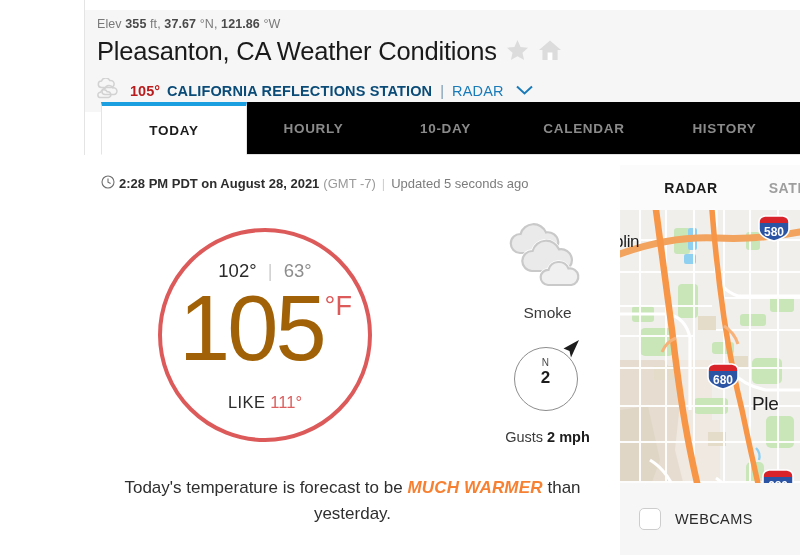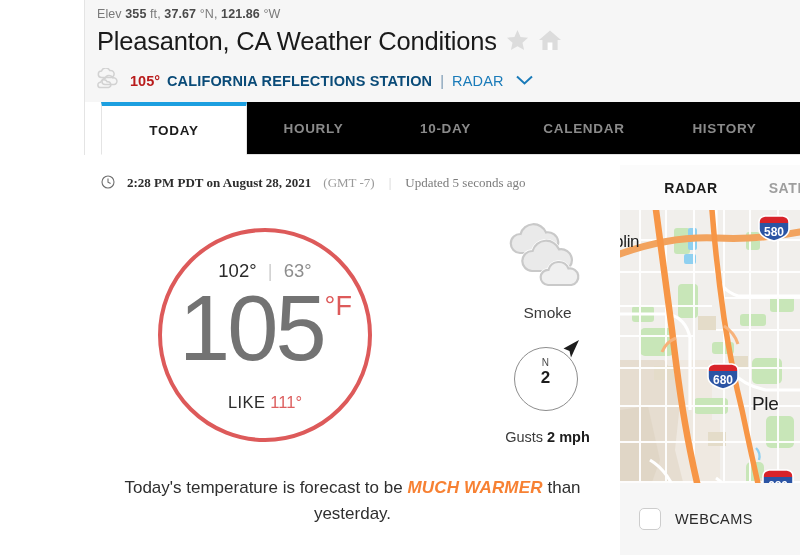--- a/index.html
+++ b/index.html
@@ -5,21 +5,21 @@
   html,body{margin:0;padding:0;}
   body{
     width:800px;height:555px;overflow:hidden;background:#ffffff;
     font-family:"Liberation Sans","DejaVu Sans",sans-serif;
     -webkit-font-smoothing:antialiased;
   }
   .page{position:relative;width:800px;height:555px;}
 
   
   .header-band{
-    position:absolute;left:85px;top:0;width:715px;height:102px;
+    position:absolute;left:85px;top:10px;width:715px;height:102px;
     background:#f6f6f6;box-sizing:border-box;
   }
   .elev{
     position:absolute;left:12px;top:7px;
     font-size:12.5px;color:#7a7a7a;letter-spacing:.1px;white-space:nowrap;
   }
   .elev b{color:#4a4a4a;font-weight:bold;}
   .title-row{
     position:absolute;left:12px;top:27px;display:flex;align-items:center;gap:9px;
   }
@@ -61,22 +61,22 @@
     border-left:1px solid #e4e4e4;border-right:1px solid #e4e4e4;
     border-bottom:1px solid #ffffff;
     position:relative;z-index:3;
   }
 
   
   .main{
     position:absolute;left:85px;top:155px;width:535px;height:400px;background:#fff;
   }
   .timestamp{
-    position:absolute;left:16px;top:20px;display:flex;align-items:flex-start;gap:12px;
-    font-size:13px;white-space:nowrap;font-family:Liberation Serif, serif;
+    position:absolute;left:16px;top:20px;display:flex;align-items:center;gap:4px;
+    font-size:13px;white-space:nowrap;
   }
   .ts-main{color:#2d2d2d;font-weight:bold;}
   .ts-gmt{color:#9a9a9a;font-weight:400;}
   .ts-div{color:#cfcfcf;margin:0 2px;}
   .ts-upd{color:#7c7c7c;font-weight:400;}
 
   
   .temp-circle{
     position:absolute;left:73px;top:73px;width:214px;height:214px;
     border:4px solid #dd5a5a;border-radius:50%;box-sizing:border-box;
@@ -86,21 +86,21 @@
     font-size:18.5px;white-space:nowrap;
   }
   .hi{color:#2b2b2b;font-weight:400;}
   .hilo-bar{color:#cfcfcf;margin:0 6px;font-weight:300;}
   .lo{color:#8d8d8d;font-weight:400;}
   .bigtemp{
     position:absolute;left:0;right:0;top:50px;text-align:center;
     line-height:1;white-space:nowrap;
   }
   .bigtemp .val{
-    font-size:92px;color:#737373;font-weight:400;letter-spacing:-3px;
+    font-size:92px;color:#a16207;font-weight:400;letter-spacing:-3px;
     font-family:"Liberation Sans","DejaVu Sans",sans-serif;
   }
   .bigtemp .unit{
     font-size:27px;color:#dd5a5a;font-weight:400;
     vertical-align:top;position:relative;top:11px;left:1px;
   }
   .likebox{
     position:absolute;left:0;right:0;bottom:26px;text-align:center;
     font-size:16.5px;white-space:nowrap;
   }

